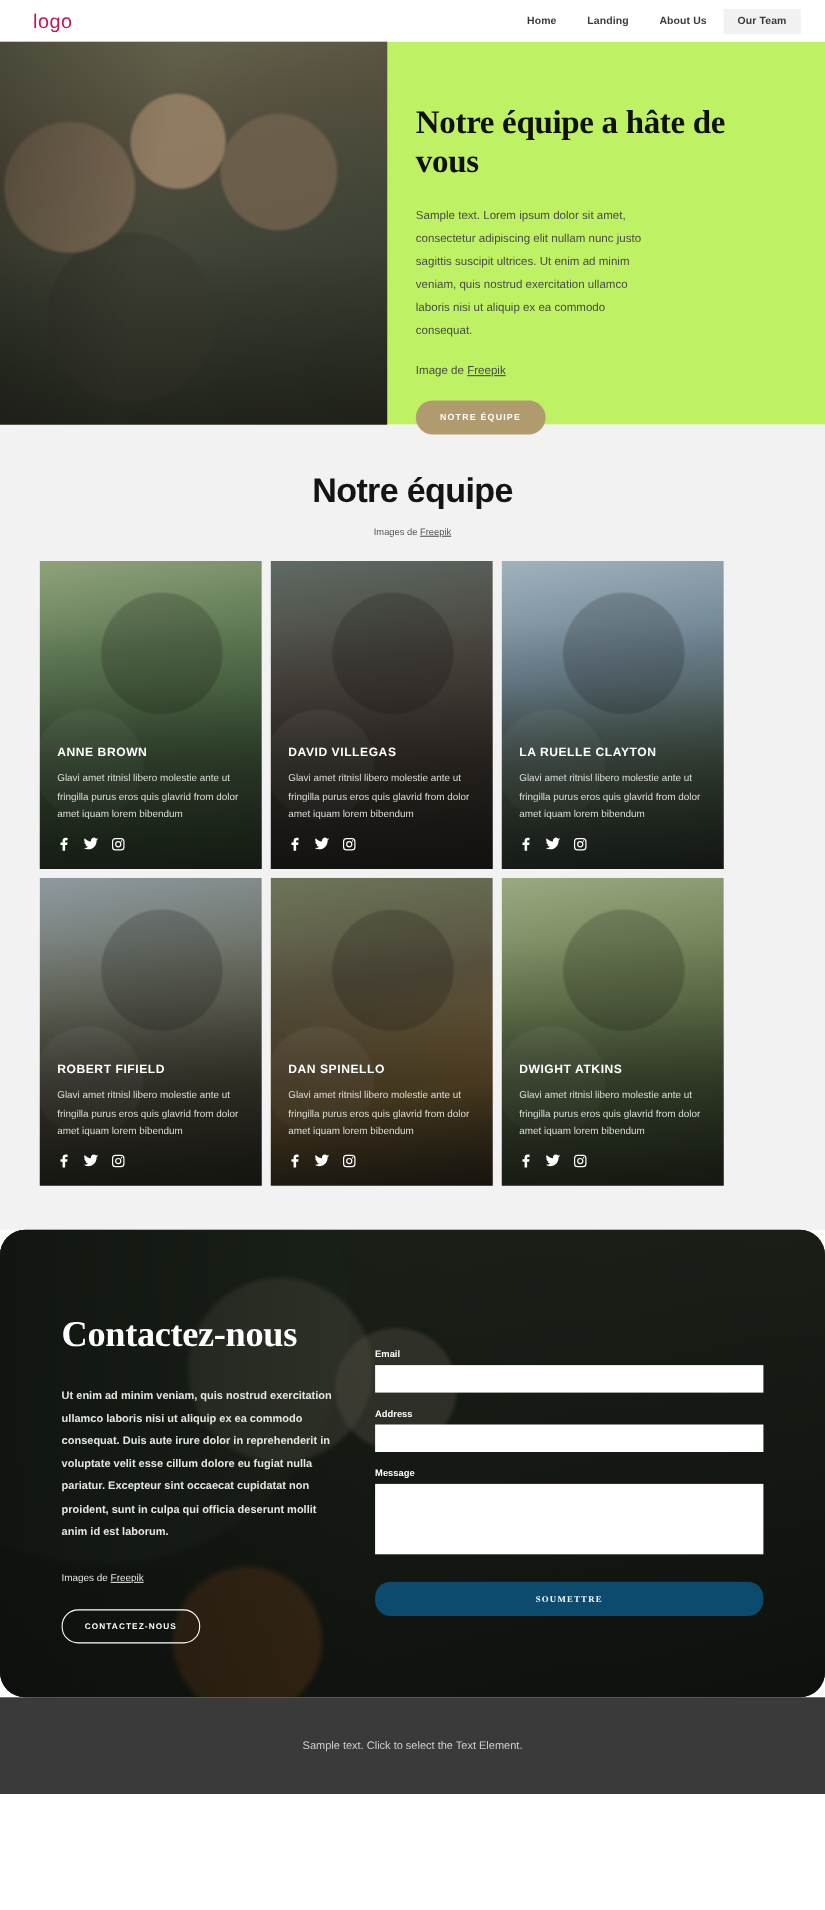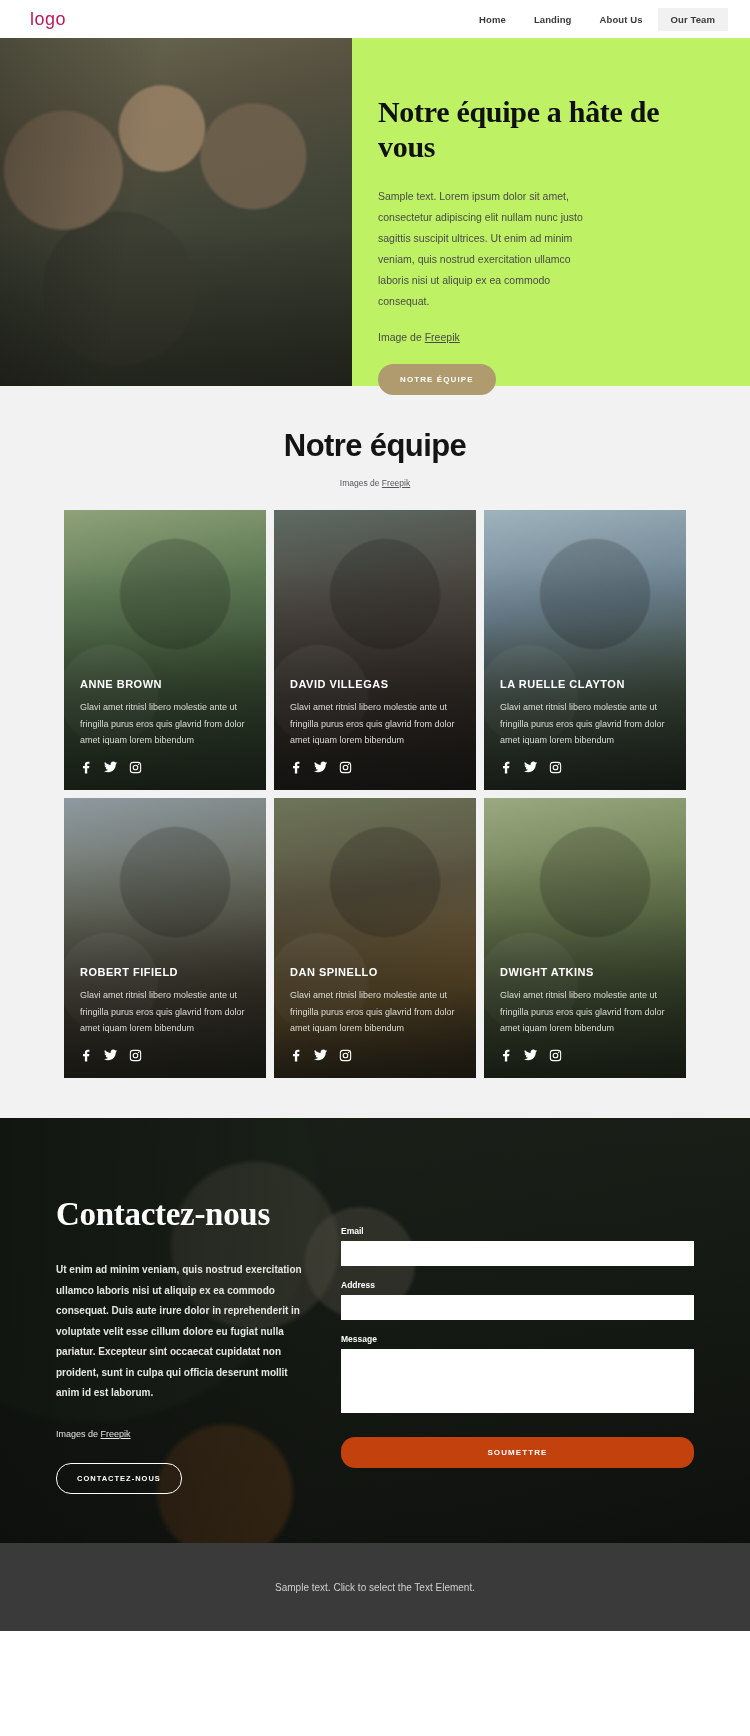--- a/index.html
+++ b/index.html
@@ -129,21 +129,20 @@
     color:#55555a;
     margin-bottom:22px;
   }
   .team-credit a { color:#55555a; text-decoration:underline; }
 
   .grid {
     display:flex;
     flex-wrap:wrap;
     gap:8px;
     padding:0 36px;
-    justify-content:center;
   }
   .card {
     width:202px;
     height:280px;
     position:relative;
     overflow:hidden;
     display:flex;
     flex-direction:column;
     justify-content:flex-end;
   }
@@ -185,20 +184,21 @@
       radial-gradient(circle at 55% 30%, rgba(0,0,0,.18) 0 24%, transparent 25%),
       radial-gradient(circle at 22% 66%, rgba(255,255,255,.07) 0 20%, transparent 21%);
   }
 
   
   .contact {
     position:relative;
     height:425px;
     overflow:hidden;
     background:#1d231c;
+    border-radius:23px;
   }
   .contact-bg {
     position:absolute; inset:0;
     background:
       radial-gradient(circle at 34% 30%, rgba(150,140,120,.35) 0 14%, transparent 15%),
       radial-gradient(circle at 48% 34%, rgba(190,175,155,.28) 0 11%, transparent 12%),
       radial-gradient(circle at 12% 18%, rgba(40,52,38,.9) 0 30%, transparent 31%),
       radial-gradient(circle at 30% 88%, rgba(200,110,40,.35) 0 10%, transparent 11%),
       linear-gradient(165deg,#2b3327 0%,#232a20 35%,#1a1f18 70%,#11140f 100%);
   }
@@ -266,30 +266,30 @@
     outline:none;
     font-family:"Liberation Sans", sans-serif;
     font-size:10px;
     padding:6px 8px;
     color:#222;
   }
   .field input { height:25px; }
   .field textarea { height:64px; resize:none; }
   .btn-submit {
     width:100%;
-    background:#c2410c;
+    background:#0c4a6e;
     color:#ffffff;
     border:none;
     font-size:8px;
     font-weight:700;
     letter-spacing:1.1px;
     padding:11px 0;
     border-radius:14px;
     margin-top:6px;
-    font-family:Liberation Sans, sans-serif;
+    font-family:Liberation Serif, serif;
   }
 
   
   .footer {
     background:#3a3a3a;
     height:88px;
     display:flex;
     align-items:center;
     justify-content:center;
   }

